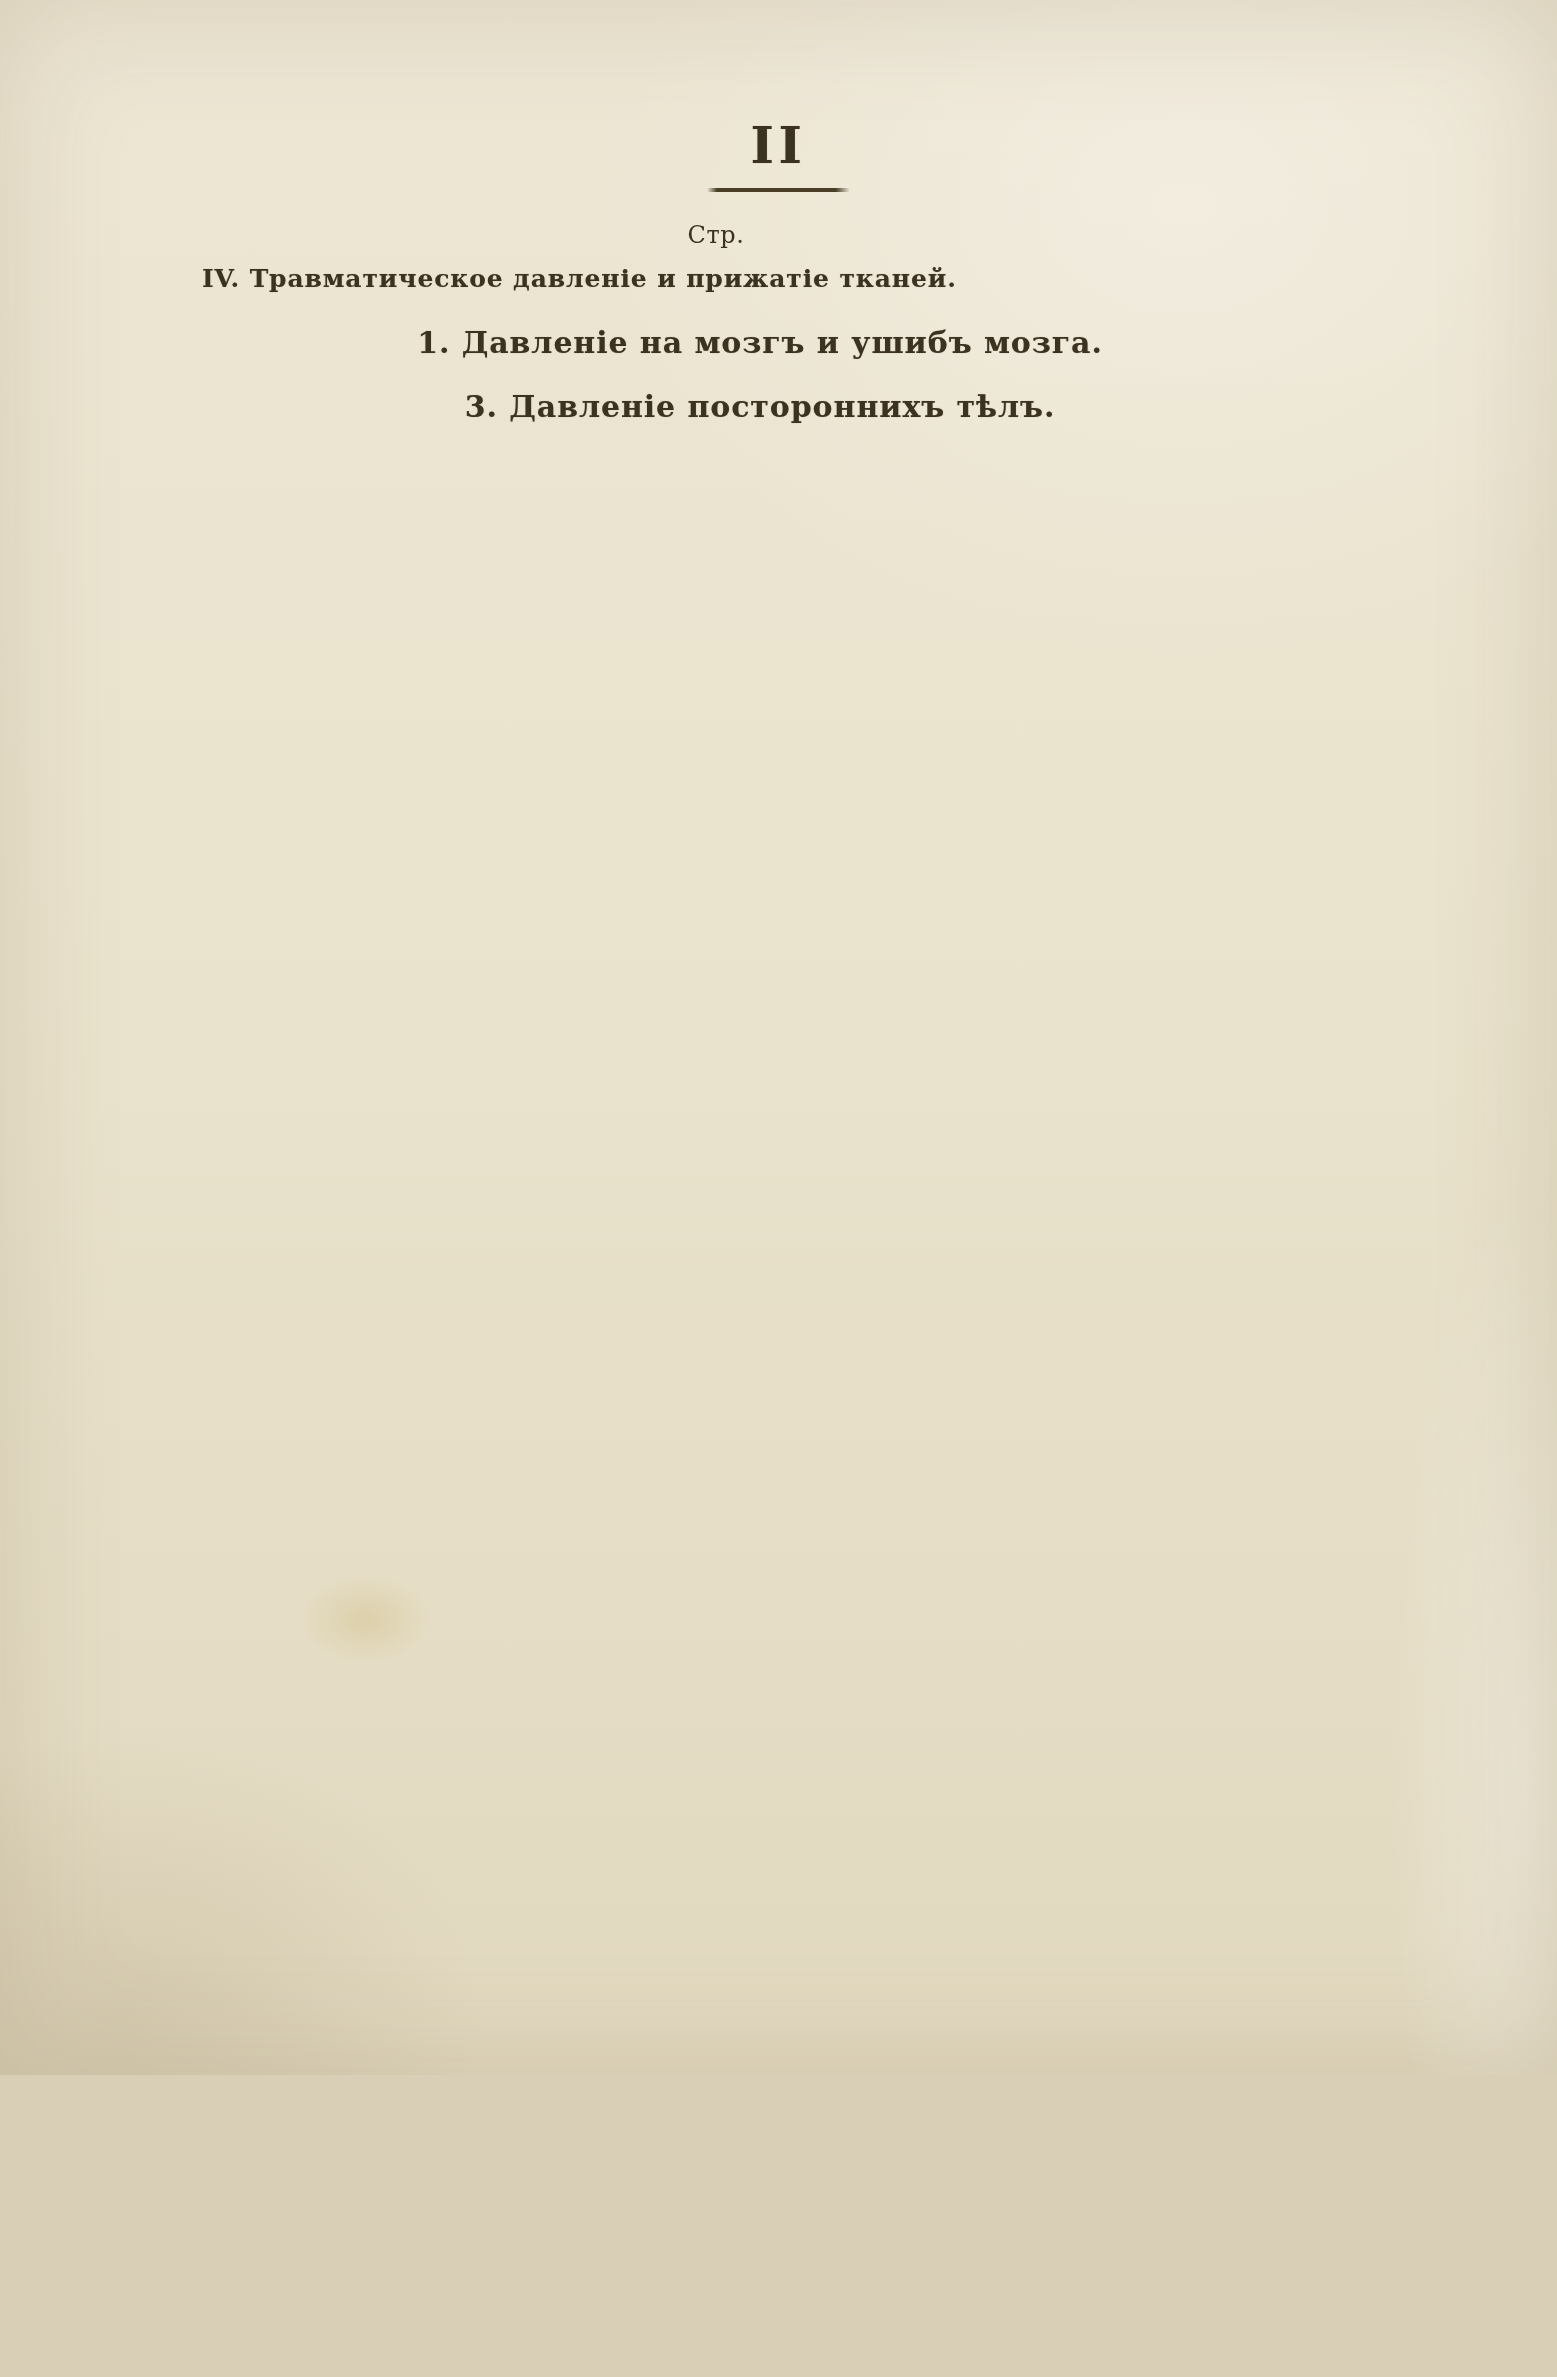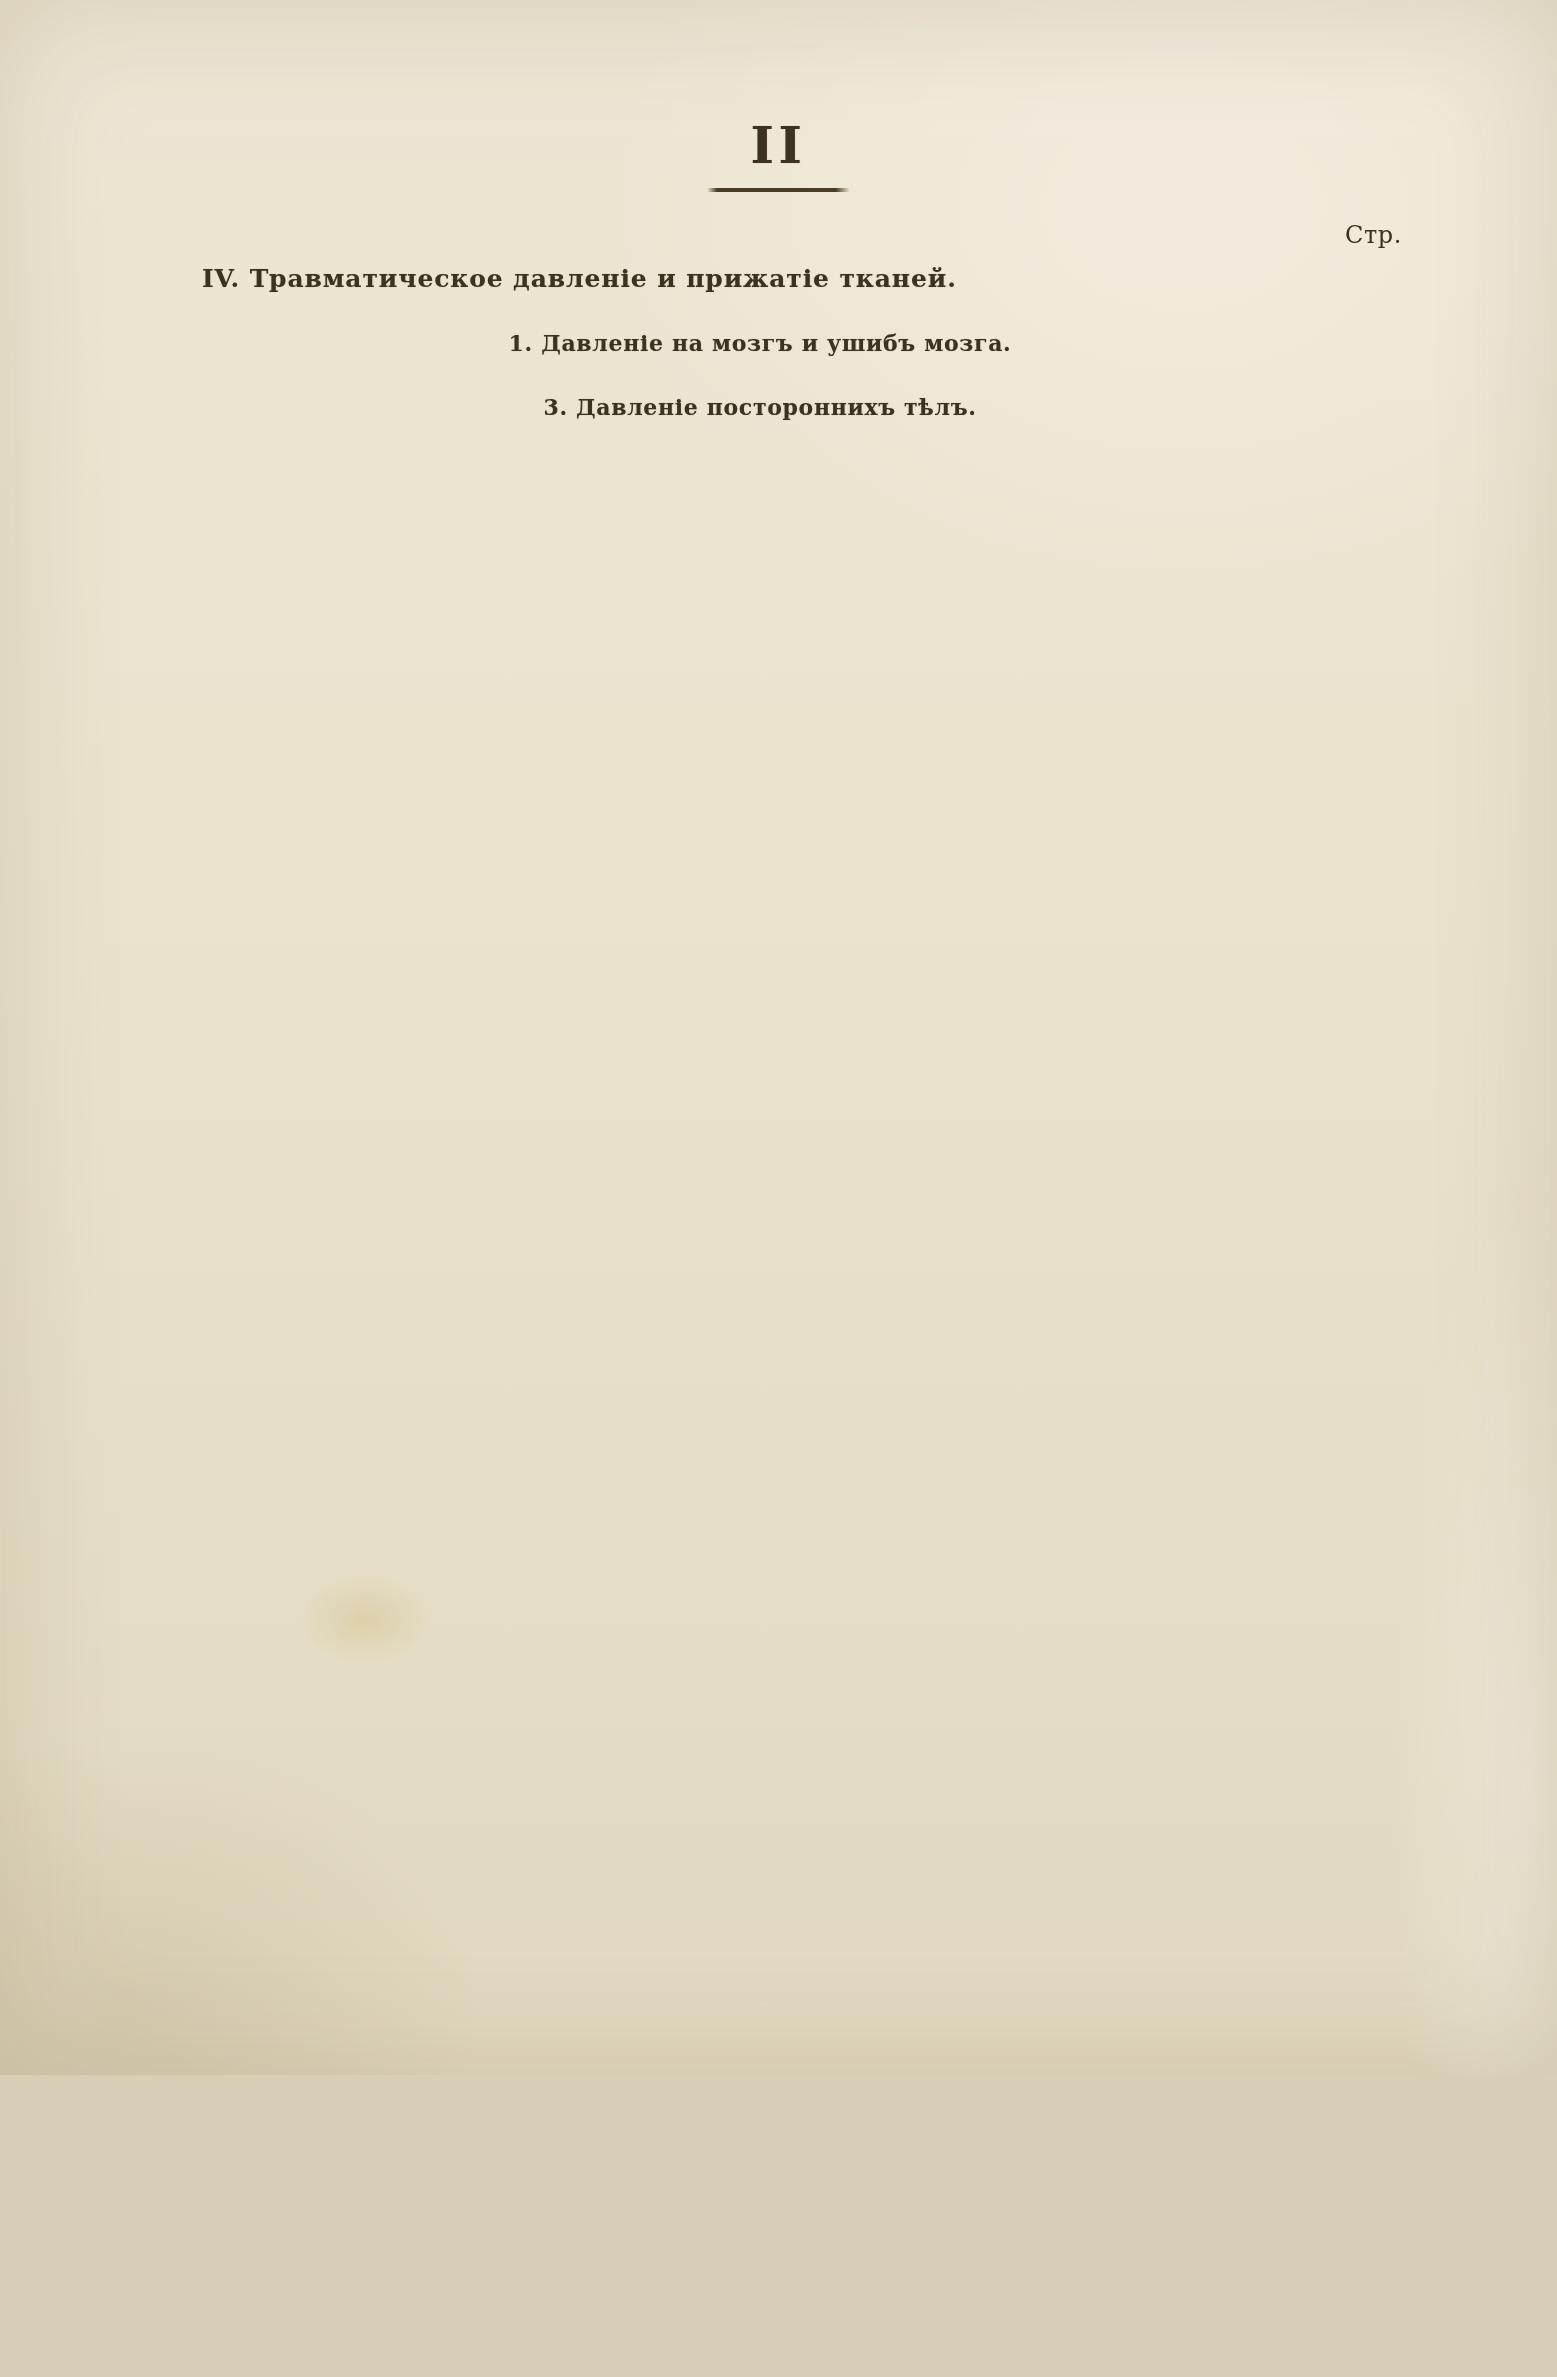--- a/index.html
+++ b/index.html
@@ -35,39 +35,39 @@
     line-height:1;
   }
   .rule{
     width:143px;height:4px;
     margin:17px auto 0 auto;
     background:linear-gradient(to right, rgba(74,62,38,0), #4a3e26 7%, #4a3e26 90%, rgba(74,62,38,0));
     border-radius:2.3px;
   }
   .col-head{
     margin:28.5px 155px 3.4px 0;
-    text-align:right;
+    text-align:center;
     font-size:24px;
     letter-spacing:0.6px;
     color:var(--ink-strong);
     padding-left:30px;
   }
   
   .toc{margin:5.7px 154px 0 288px;}
   
   .h-part{
     font-size:25px;font-weight:bold;
     line-height:35px;
     margin:12.5px 0 8px -86px;
     letter-spacing:.035em;
     color:var(--ink-strong);
     text-shadow:0 0 1.1px rgba(60,50,32,.30);
   }
   .h-sub{
-    font-size:22px;font-weight:bold;
+    font-size:30px;font-weight:bold;
     line-height:34px;
     text-align:center;
     margin:30px 171px 13.7px 0;
     letter-spacing:.03em;
     color:var(--ink-strong);
     text-shadow:0 0 1.1px rgba(60,50,32,.30);
   }
 </style>
 </head>
 <body>

